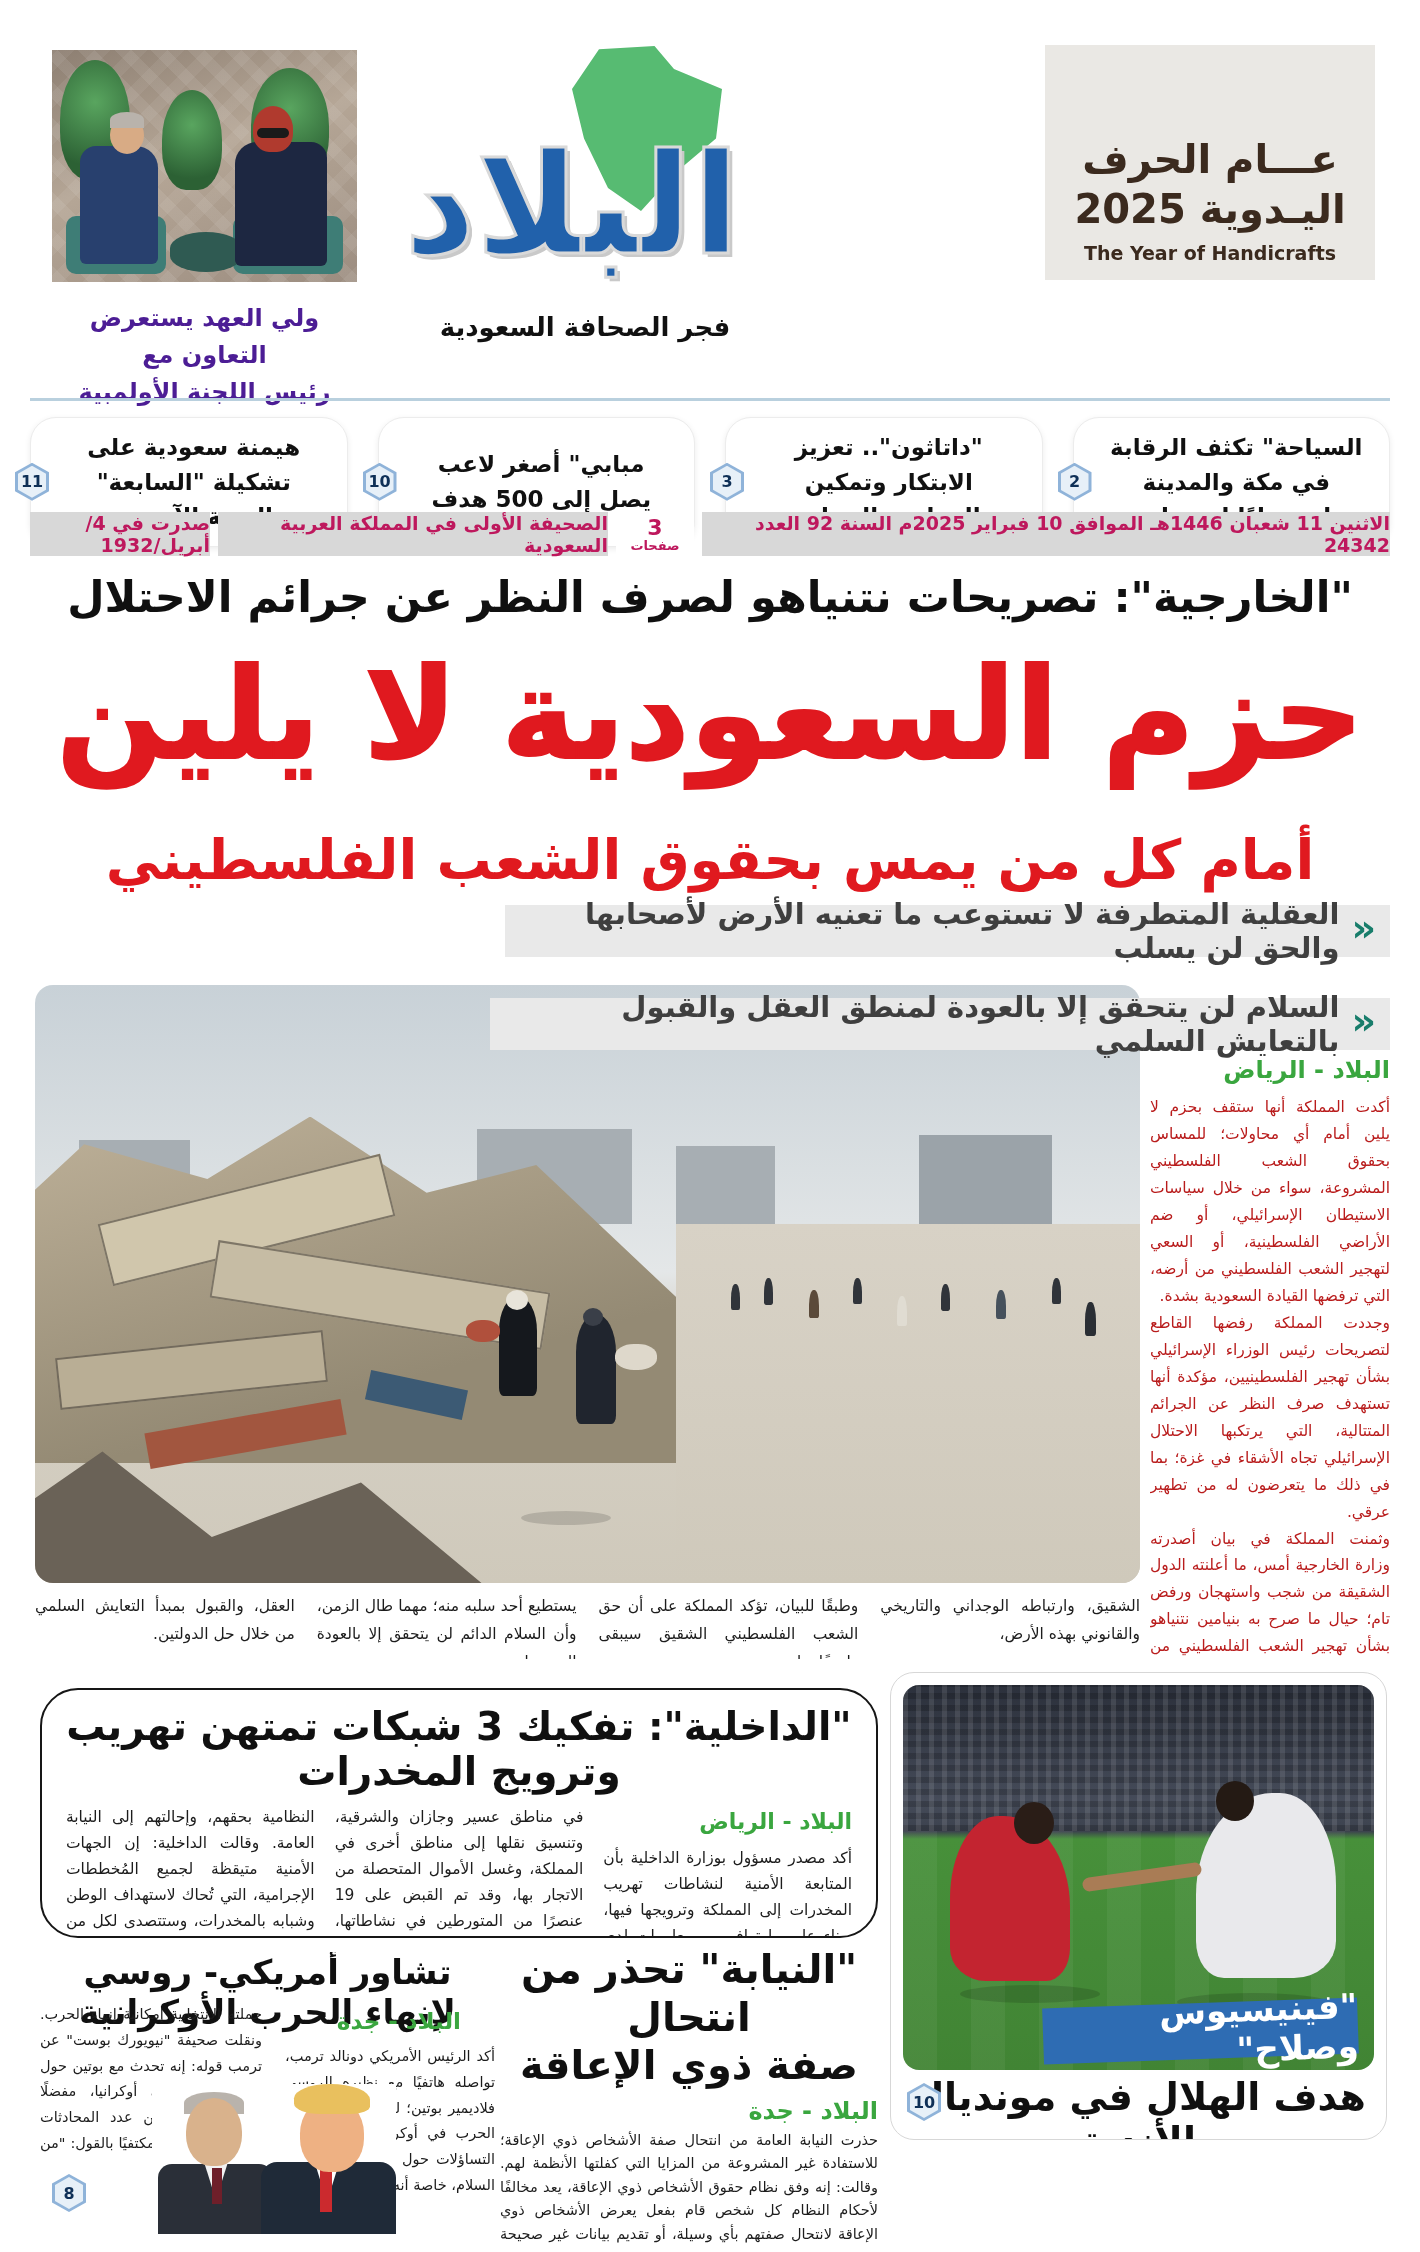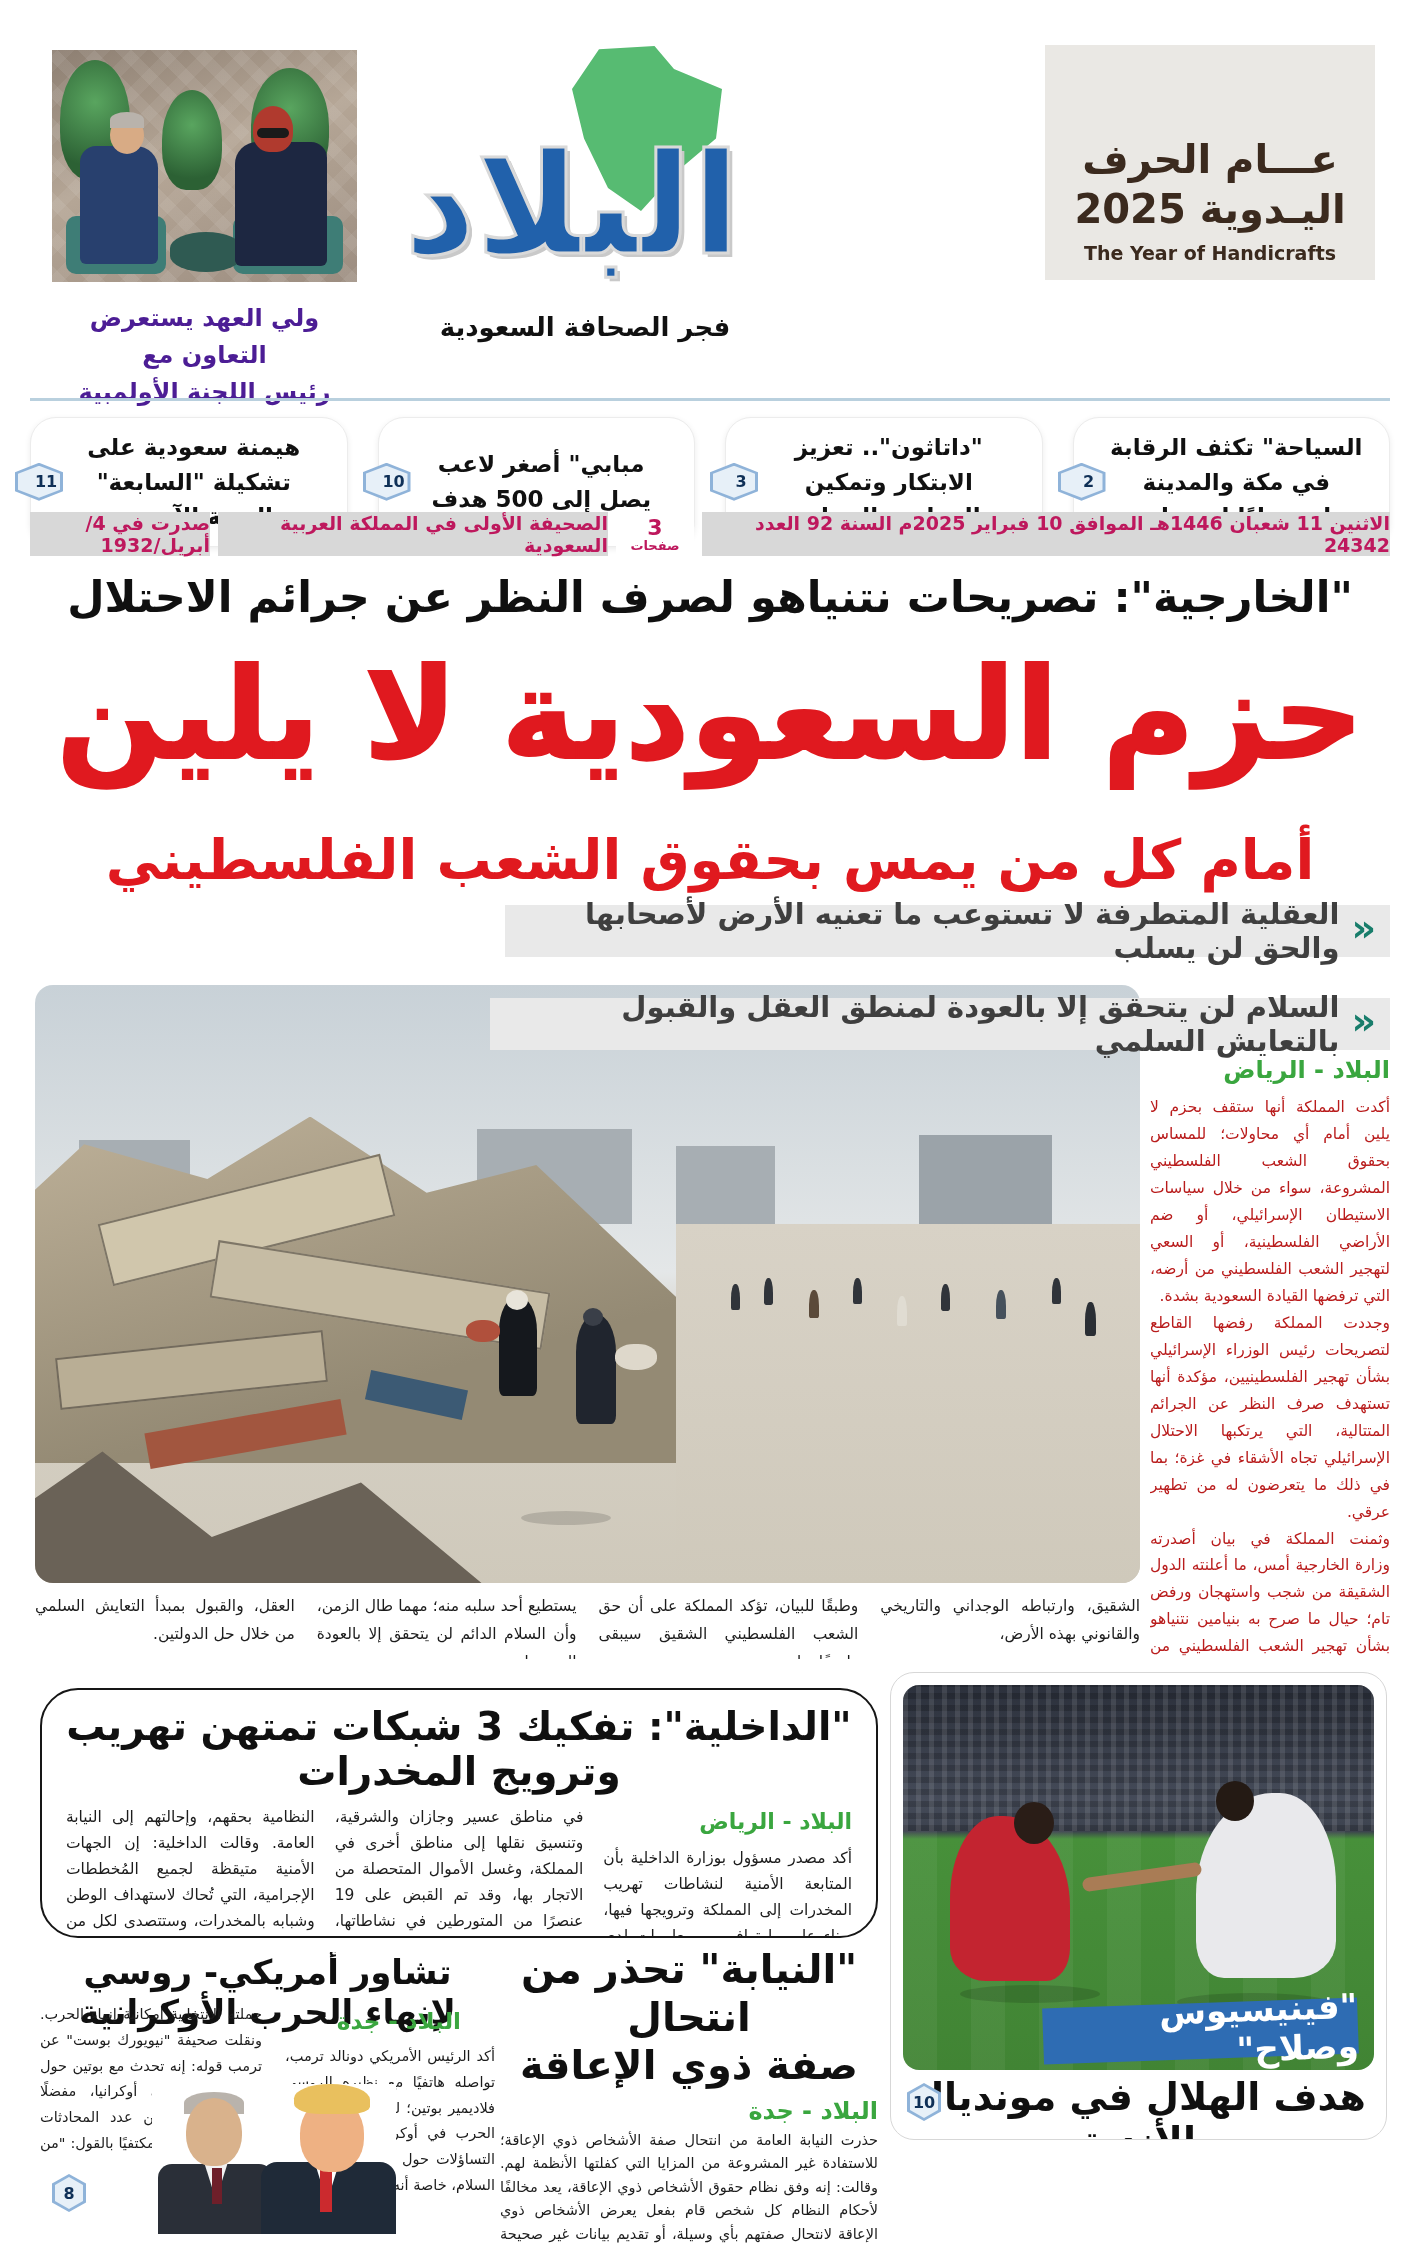--- a/index.html
+++ b/index.html
@@ -27,21 +27,21 @@
   .man1::after{content:"";position:absolute;top:-34px;right:14px;width:34px;height:16px;background:#b9b3ac;border-radius:50% 50% 0 0;}
   .man2{position:absolute;right:30px;bottom:16px;width:92px;height:124px;background:#1d2741;border-radius:22px 16px 6px 6px;}
   .man2::before{content:"";position:absolute;top:-36px;left:18px;width:40px;height:46px;background:#b03a2e;border-radius:50% 50% 40% 40%;}
   .man2::after{content:"";position:absolute;top:-14px;left:22px;width:32px;height:10px;background:#1a1a1a;border-radius:6px;}
   .table{position:absolute;left:118px;bottom:10px;width:72px;height:40px;background:#2f5a52;border-radius:50%/40%;}
   .meet-cap{left:52px;top:300px;width:305px;text-align:center;font-size:24px;font-weight:bold;color:#4c1d95;line-height:1.55;white-space:pre-line;}
   
   .teasers{left:30px;top:398px;width:1360px;border-top:3px solid #b9d0de;padding-top:16px;display:flex;gap:30px;box-sizing:border-box;}
   .teaser{position:relative;flex:1;background:#fff;border:1px solid #ececec;border-radius:26px;box-shadow:0 2px 6px rgba(0,0,0,.08);padding:12px 20px 12px 30px;min-height:62px;display:flex;align-items:center;justify-content:center;}
   .teaser .txt{font-size:23px;font-weight:bold;color:#111;text-align:center;line-height:1.5;}
-  .teaser .hex{position:absolute;left:-16px;top:50%;transform:translateY(-50%);padding-left:14px;}
+  .teaser .hex{position:absolute;left:-16px;top:50%;transform:translateY(-50%);}
   
   .datebar{left:30px;top:512px;width:1360px;height:44px;display:flex;gap:8px;}
   .datebar .seg{background:#d8d8d8;display:flex;align-items:center;justify-content:center;font-size:19px;font-weight:bold;color:#be185d;}
   .datebar .d1{flex:1;}
   .datebar .pages{background:#fff;width:78px;flex:none;display:flex;flex-direction:column;align-items:center;justify-content:center;line-height:1;}
   .datebar .pages .n{font-size:22px;font-weight:bold;}
   .datebar .pages .w{font-size:13px;font-weight:bold;}
   .datebar .d2{width:390px;flex:none;}
   .datebar .d3{width:180px;flex:none;}
   

